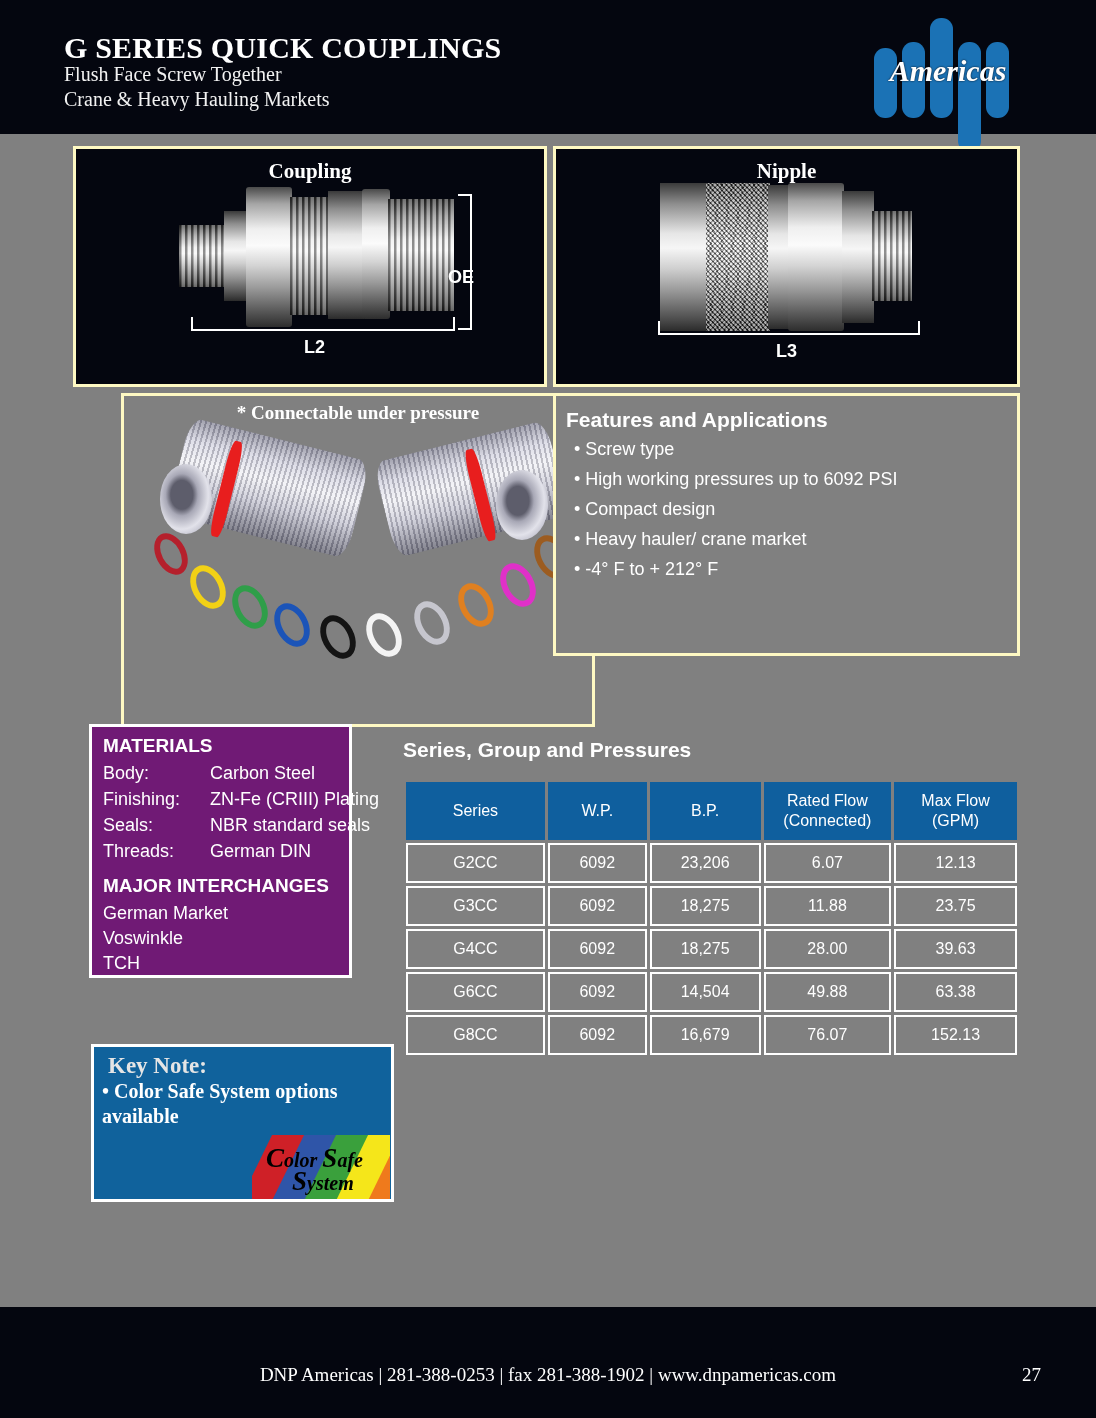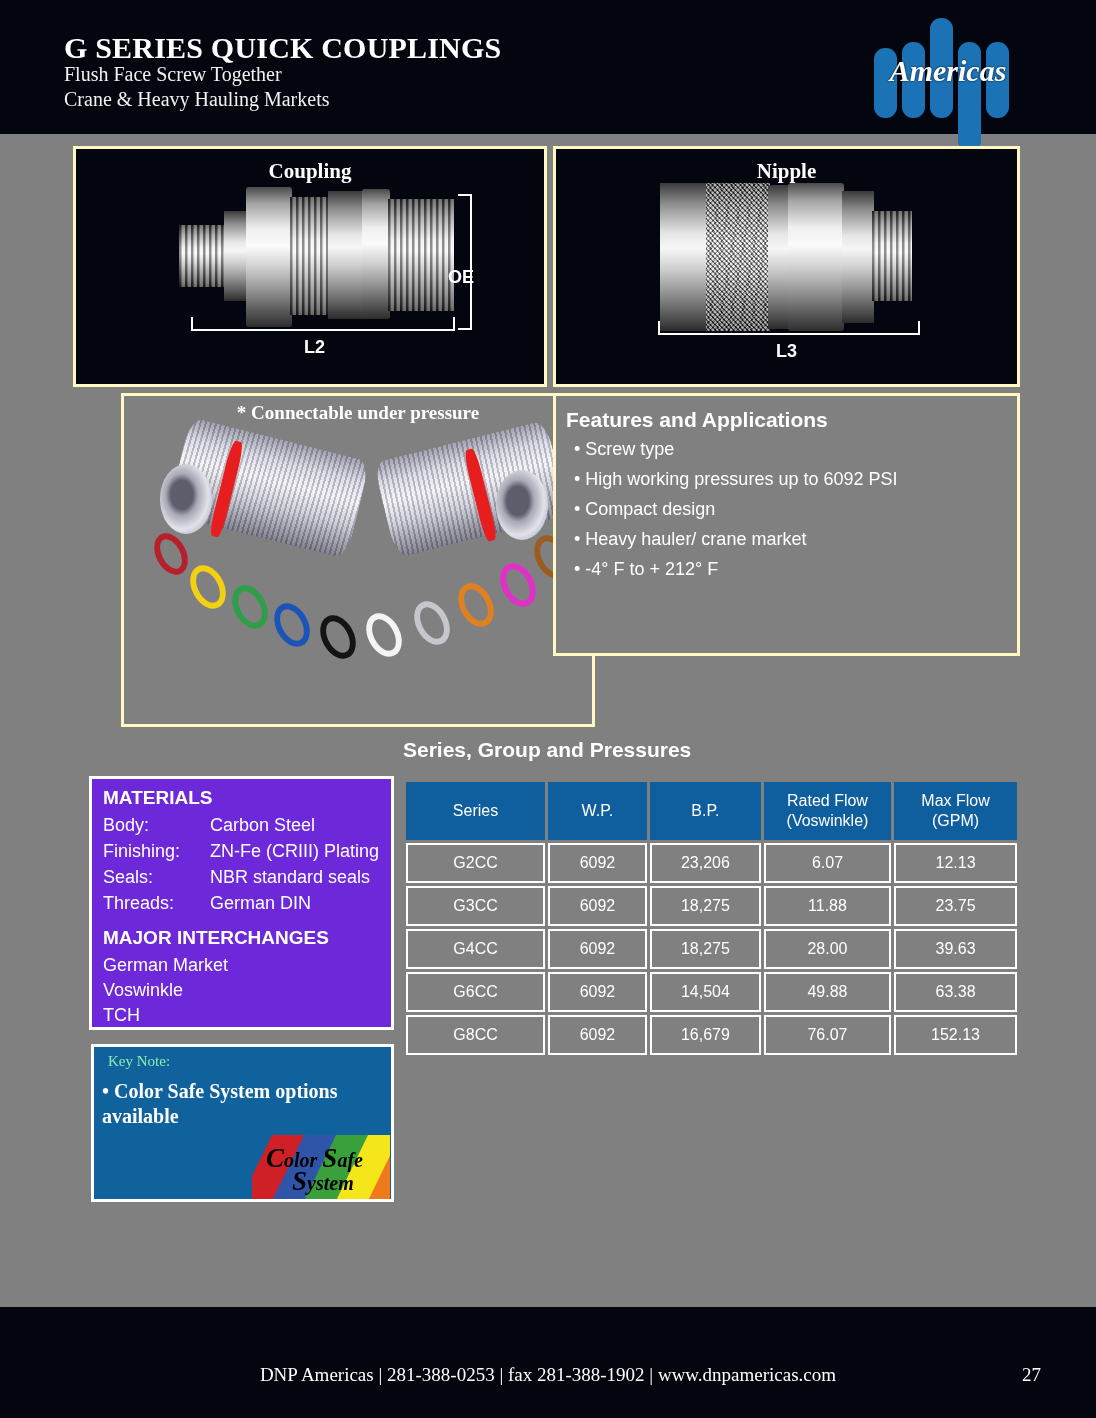--- a/index.html
+++ b/index.html
@@ -150,24 +150,24 @@
   .feat-list { position: absolute; left: 18px; top: 43px; }
   .feat-item {
     font-family: "Liberation Sans", sans-serif;
     font-size: 18px; color: #ffffff;
     margin-bottom: 9px; white-space: nowrap;
   }
   .feat-item::before { content: "• "; }
 
   
   .materials {
-    position: absolute; left: 89px; top: 776px;
-    width: 305px; height: 254px;
+    position: absolute; left: 89px; top: 724px;
+    width: 263px; height: 254px;
     border: 3px solid #ffffff;
-    background: #6d28d9;
+    background: #701a75;
   }
   .mat-h {
     position: absolute; left: 11px;
     font-family: "Liberation Sans", sans-serif;
     font-weight: bold; font-size: 19px; color: #ffffff;
   }
   .mat-h1 { top: 8px; }
   .mat-h2 { top: 148px; }
   .mat-row { position: absolute; left: 11px; font-size: 18px; color: #ffffff; white-space: nowrap; }
   .mat-val { position: absolute; left: 118px; font-size: 18px; color: #ffffff; white-space: nowrap; }
@@ -213,21 +213,21 @@
   
   .keynote {
     position: absolute; left: 91px; top: 1044px;
     width: 303px; height: 158px;
     background: #10629c;
     border: 3px solid #ffffff;
   }
   .kn-title {
     position: absolute; left: 14px; top: 6px;
     font-family: "Liberation Serif", serif;
-    font-weight: normal; font-size: 15px; color: #86efac;
+    font-weight: bold; font-size: 23px; color: #e5e5e5;
   }
   .kn-bullet {
     position: absolute; left: 8px; top: 32px; width: 288px;
     font-family: "Liberation Serif", serif;
     font-weight: bold; font-size: 20px; color: #ffffff;
     line-height: 1.25;
   }
   .cs-logo {
     position: absolute; left: 158px; top: 88px;
     width: 138px; height: 64px;
@@ -385,21 +385,21 @@
         <span>Series</span>
       </th>
       <th>
         <span>W.P.</span>
       </th>
       <th>
         <span>B.P.</span>
       </th>
       <th>
         <span>Rated Flow</span><br>
-        <span>(Voswinkle)</span>
+        <span>(Connected)</span>
       </th>
       <th>
         <span>Max Flow</span><br>
         <span>(GPM)</span>
       </th>
     </tr>
   </thead>
   <tbody>
     <tr>
       <td>G2CC</td>

